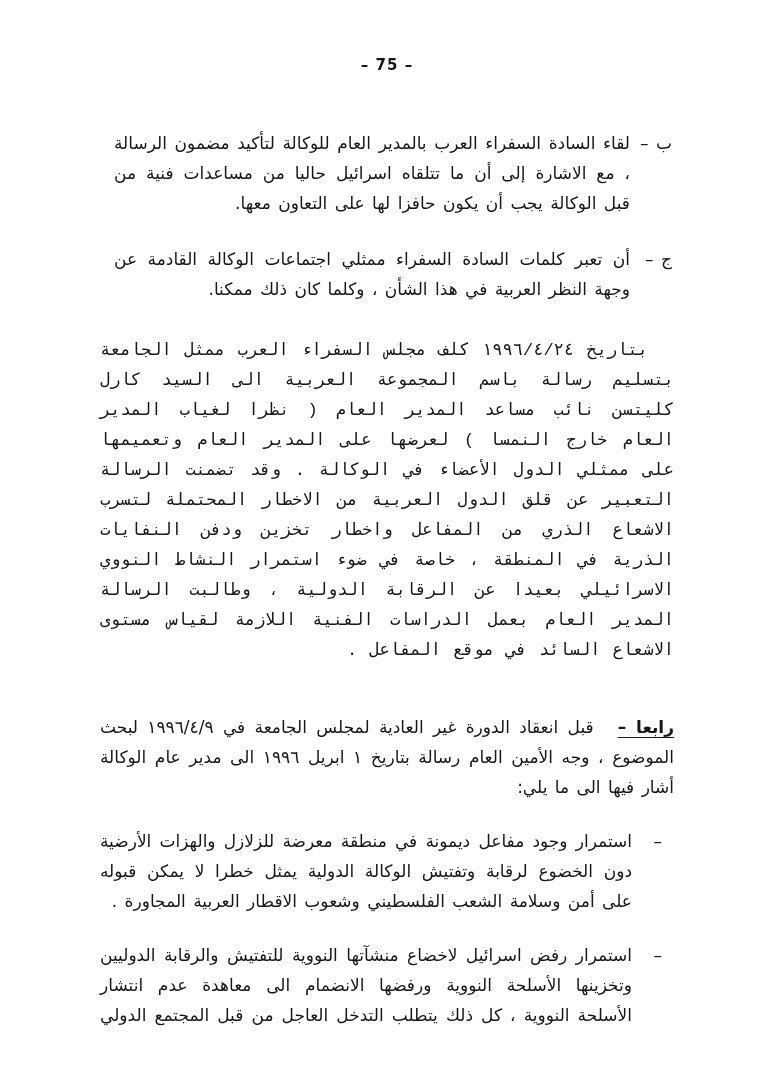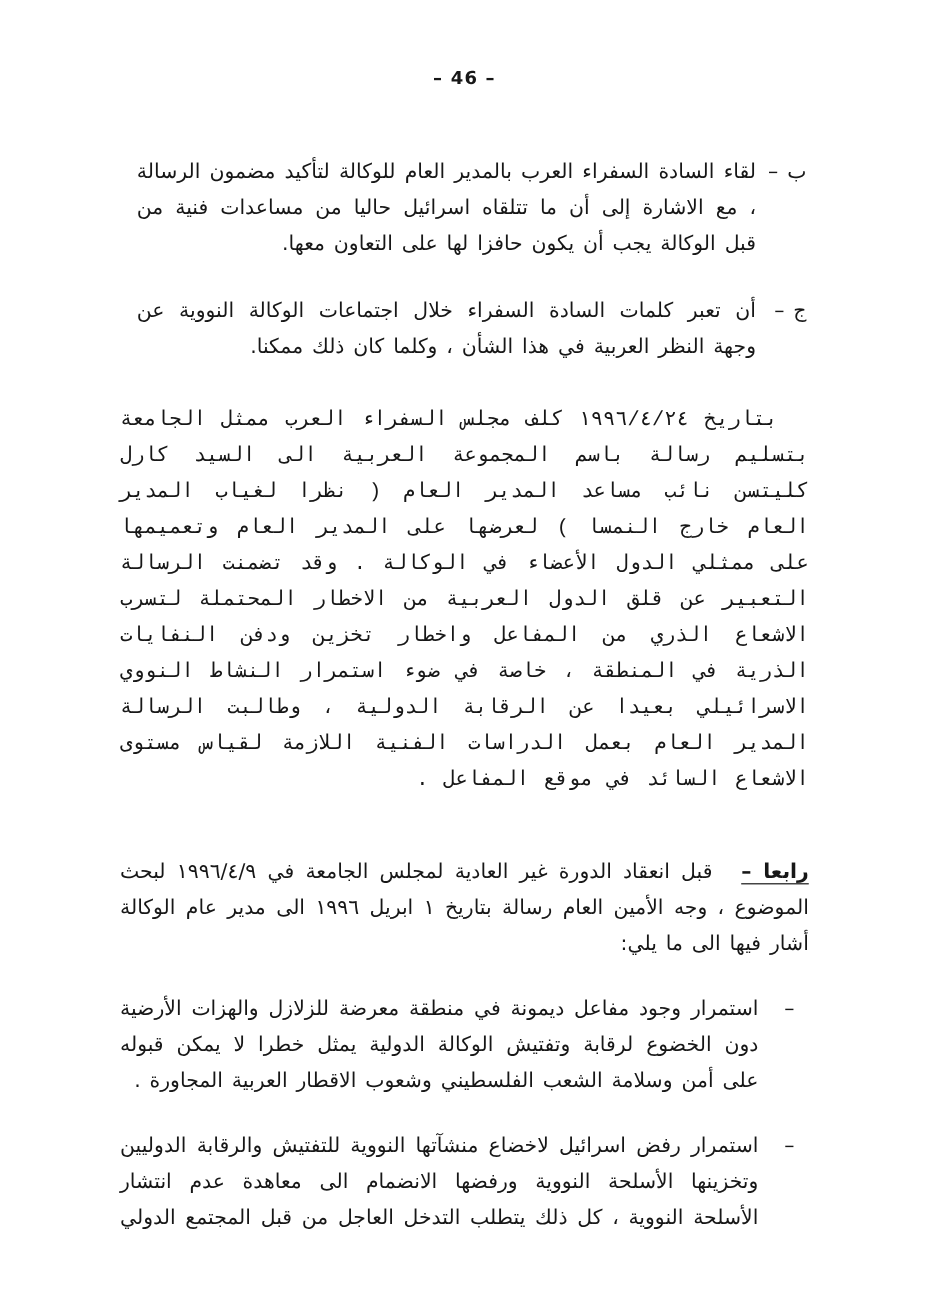--- a/index.html
+++ b/index.html
@@ -70,32 +70,32 @@
     }
     .justify-last {
       text-align-last: justify;
     }
   </style>
 </head>
 <body>
 
 <div class="page">
 
-  <div class="page-number">– 46 –</div>
+  <div class="page-number">– 75 –</div>
 
   <div class="content" dir="rtl">
 
     <div class="hang-item">
       <span class="marker">ب –</span>
       <span class="txt">لقاء السادة السفراء العرب بالمدير العام للوكالة لتأكيد مضمون الرسالة ، مع الاشارة إلى أن ما تتلقاه اسرائيل حاليا من مساعدات فنية من قبل الوكالة يجب أن يكون حافزا لها على التعاون معها.</span>
     </div>
 
     <div class="hang-item">
       <span class="marker">ج –</span>
-      <span class="txt">أن تعبر كلمات السادة السفراء خلال اجتماعات الوكالة النووية عن وجهة النظر العربية في هذا الشأن ، وكلما كان ذلك ممكنا.</span>
+      <span class="txt">أن تعبر كلمات السادة السفراء ممثلي اجتماعات الوكالة القادمة عن وجهة النظر العربية في هذا الشأن ، وكلما كان ذلك ممكنا.</span>
     </div>
 
     <p class="body-para">بتاريخ ١٩٩٦/٤/٢٤ كلف مجلس السفراء العرب ممثل الجامعة بتسليم رسالة باسم المجموعة العربية الى السيد كارل كليتسن نائب مساعد المدير العام ( نظرا لغياب المدير العام خارج النمسا ) لعرضها على المدير العام وتعميمها على ممثلي الدول الأعضاء في الوكالة . وقد تضمنت الرسالة التعبير عن قلق الدول العربية من الاخطار المحتملة لتسرب الاشعاع الذري من المفاعل واخطار تخزين ودفن النفايات الذرية في المنطقة ، خاصة في ضوء استمرار النشاط النووي الاسرائيلي بعيدا عن الرقابة الدولية ، وطالبت الرسالة المدير العام بعمل الدراسات الفنية اللازمة لقياس مستوى الاشعاع السائد في موقع المفاعل .</p>
 
     <p class="section-para"><span class="section-marker">رابعا –</span><span class="txt">قبل انعقاد الدورة غير العادية لمجلس الجامعة في ١٩٩٦/٤/٩ لبحث الموضوع ، وجه الأمين العام رسالة بتاريخ ١ ابريل ١٩٩٦ الى مدير عام الوكالة أشار فيها الى ما يلي:</span></p>
 
     <div class="dash-item">
       <span class="marker">–</span>
       <span class="txt">استمرار وجود مفاعل ديمونة في منطقة معرضة للزلازل والهزات الأرضية دون الخضوع لرقابة وتفتيش الوكالة الدولية يمثل خطرا لا يمكن قبوله على أمن وسلامة الشعب الفلسطيني وشعوب الاقطار العربية المجاورة .</span>
     </div>

